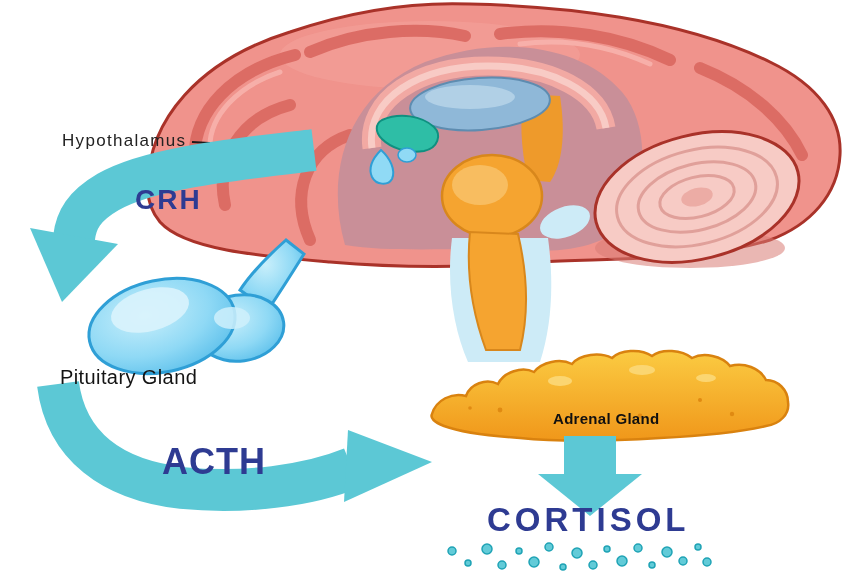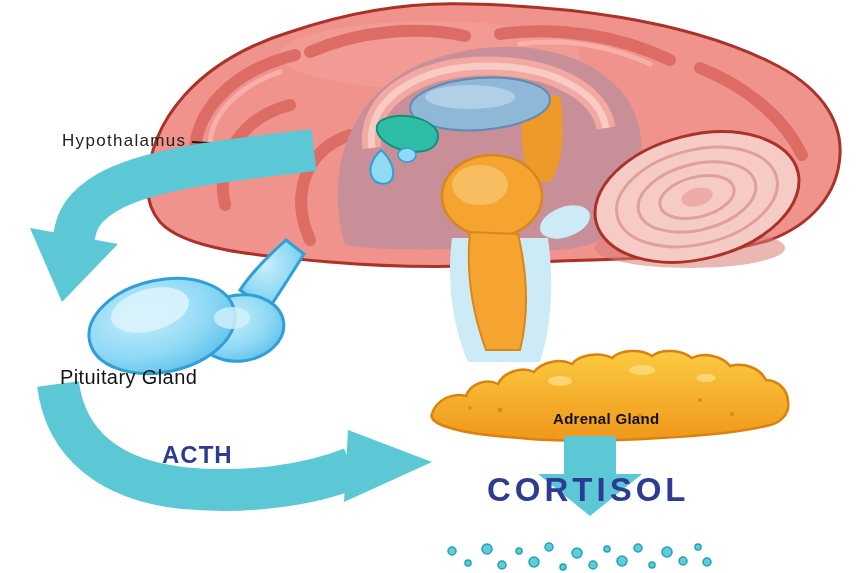--- a/index.html
+++ b/index.html
@@ -3,24 +3,24 @@
 <meta charset="utf-8">
 <style>
   html,body{margin:0;padding:0;background:#ffffff;}
   body{font-family:"Liberation Sans",sans-serif;}
   .stage{position:relative;width:860px;height:573px;background:#ffffff;overflow:hidden;}
   .stage svg{position:absolute;left:0;top:0;}
   .lbl{position:absolute;white-space:nowrap;}
   .lbl-hypothalamus{left:62px;top:131px;font-size:17px;letter-spacing:1.3px;color:#222222;font-weight:400;}
   .lbl-hormone{font-weight:700;color:#2E3B92;}
   .lbl-crh{left:135px;top:184px;font-size:28px;letter-spacing:2px;}
-  .lbl-acth{left:162px;top:441px;font-size:24px;letter-spacing:1px;}
+  .lbl-acth{left:162px;top:441px;font-size:36px;letter-spacing:1px;}
   .lbl-pituitary{left:60px;top:366px;font-size:20px;letter-spacing:.4px;color:#141414;}
   .lbl-adrenal{left:553px;top:410px;font-size:15px;font-weight:600;letter-spacing:.3px;color:#101010;}
-  .lbl-cortisol{left:487px;top:471px;font-size:33px;font-weight:700;letter-spacing:4px;color:#2E3B92;}
+  .lbl-cortisol{left:487px;top:501px;font-size:33px;font-weight:700;letter-spacing:4px;color:#2E3B92;}
 </style>
 </head>
 <body>
 
 <div class="stage">
 
   <svg width="860" height="573" viewBox="0 0 860 573" aria-hidden="true">
     <defs>
       <radialGradient id="pitGrad" cx="40%" cy="35%" r="80%">
         <stop offset="0%" stop-color="#C9EFFB"></stop>
@@ -142,18 +142,19 @@
       <circle cx="638" cy="548" r="4"></circle>
         <circle cx="652" cy="565" r="3"></circle>
         <circle cx="667" cy="552" r="5"></circle>
       <circle cx="683" cy="561" r="4"></circle>
         <circle cx="698" cy="547" r="3"></circle>
         <circle cx="707" cy="562" r="4"></circle>
     </g>
   </svg>
 
   <div class="lbl lbl-hypothalamus">Hypothalamus</div>
+  <div class="lbl lbl-hormone lbl-crh">CRH</div>
   <div class="lbl lbl-pituitary">Pituitary Gland</div>
   <div class="lbl lbl-hormone lbl-acth">ACTH</div>
   <div class="lbl lbl-adrenal">Adrenal Gland</div>
   <div class="lbl lbl-cortisol">CORTISOL</div>
 
 </div>
 
 </body></html>

